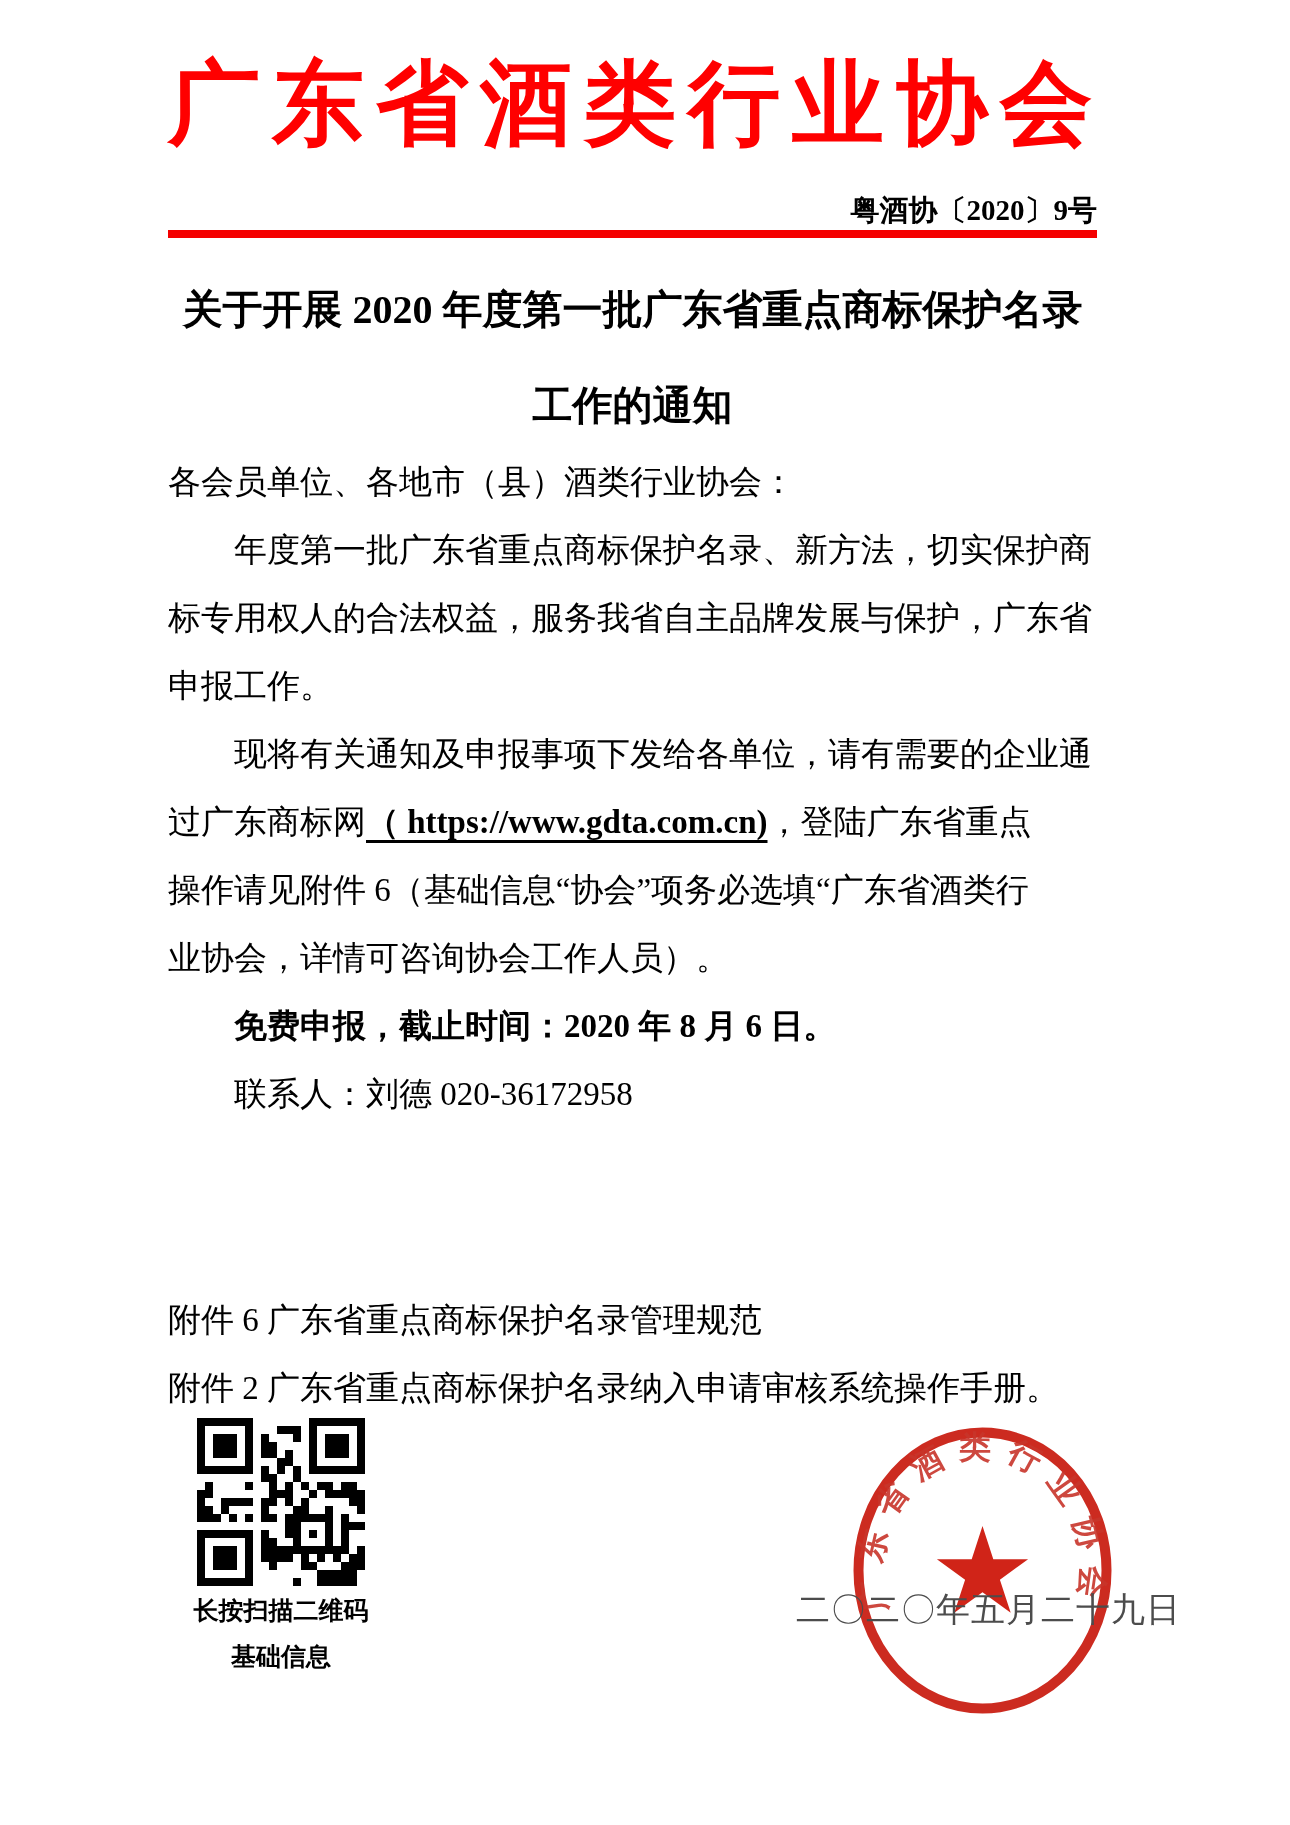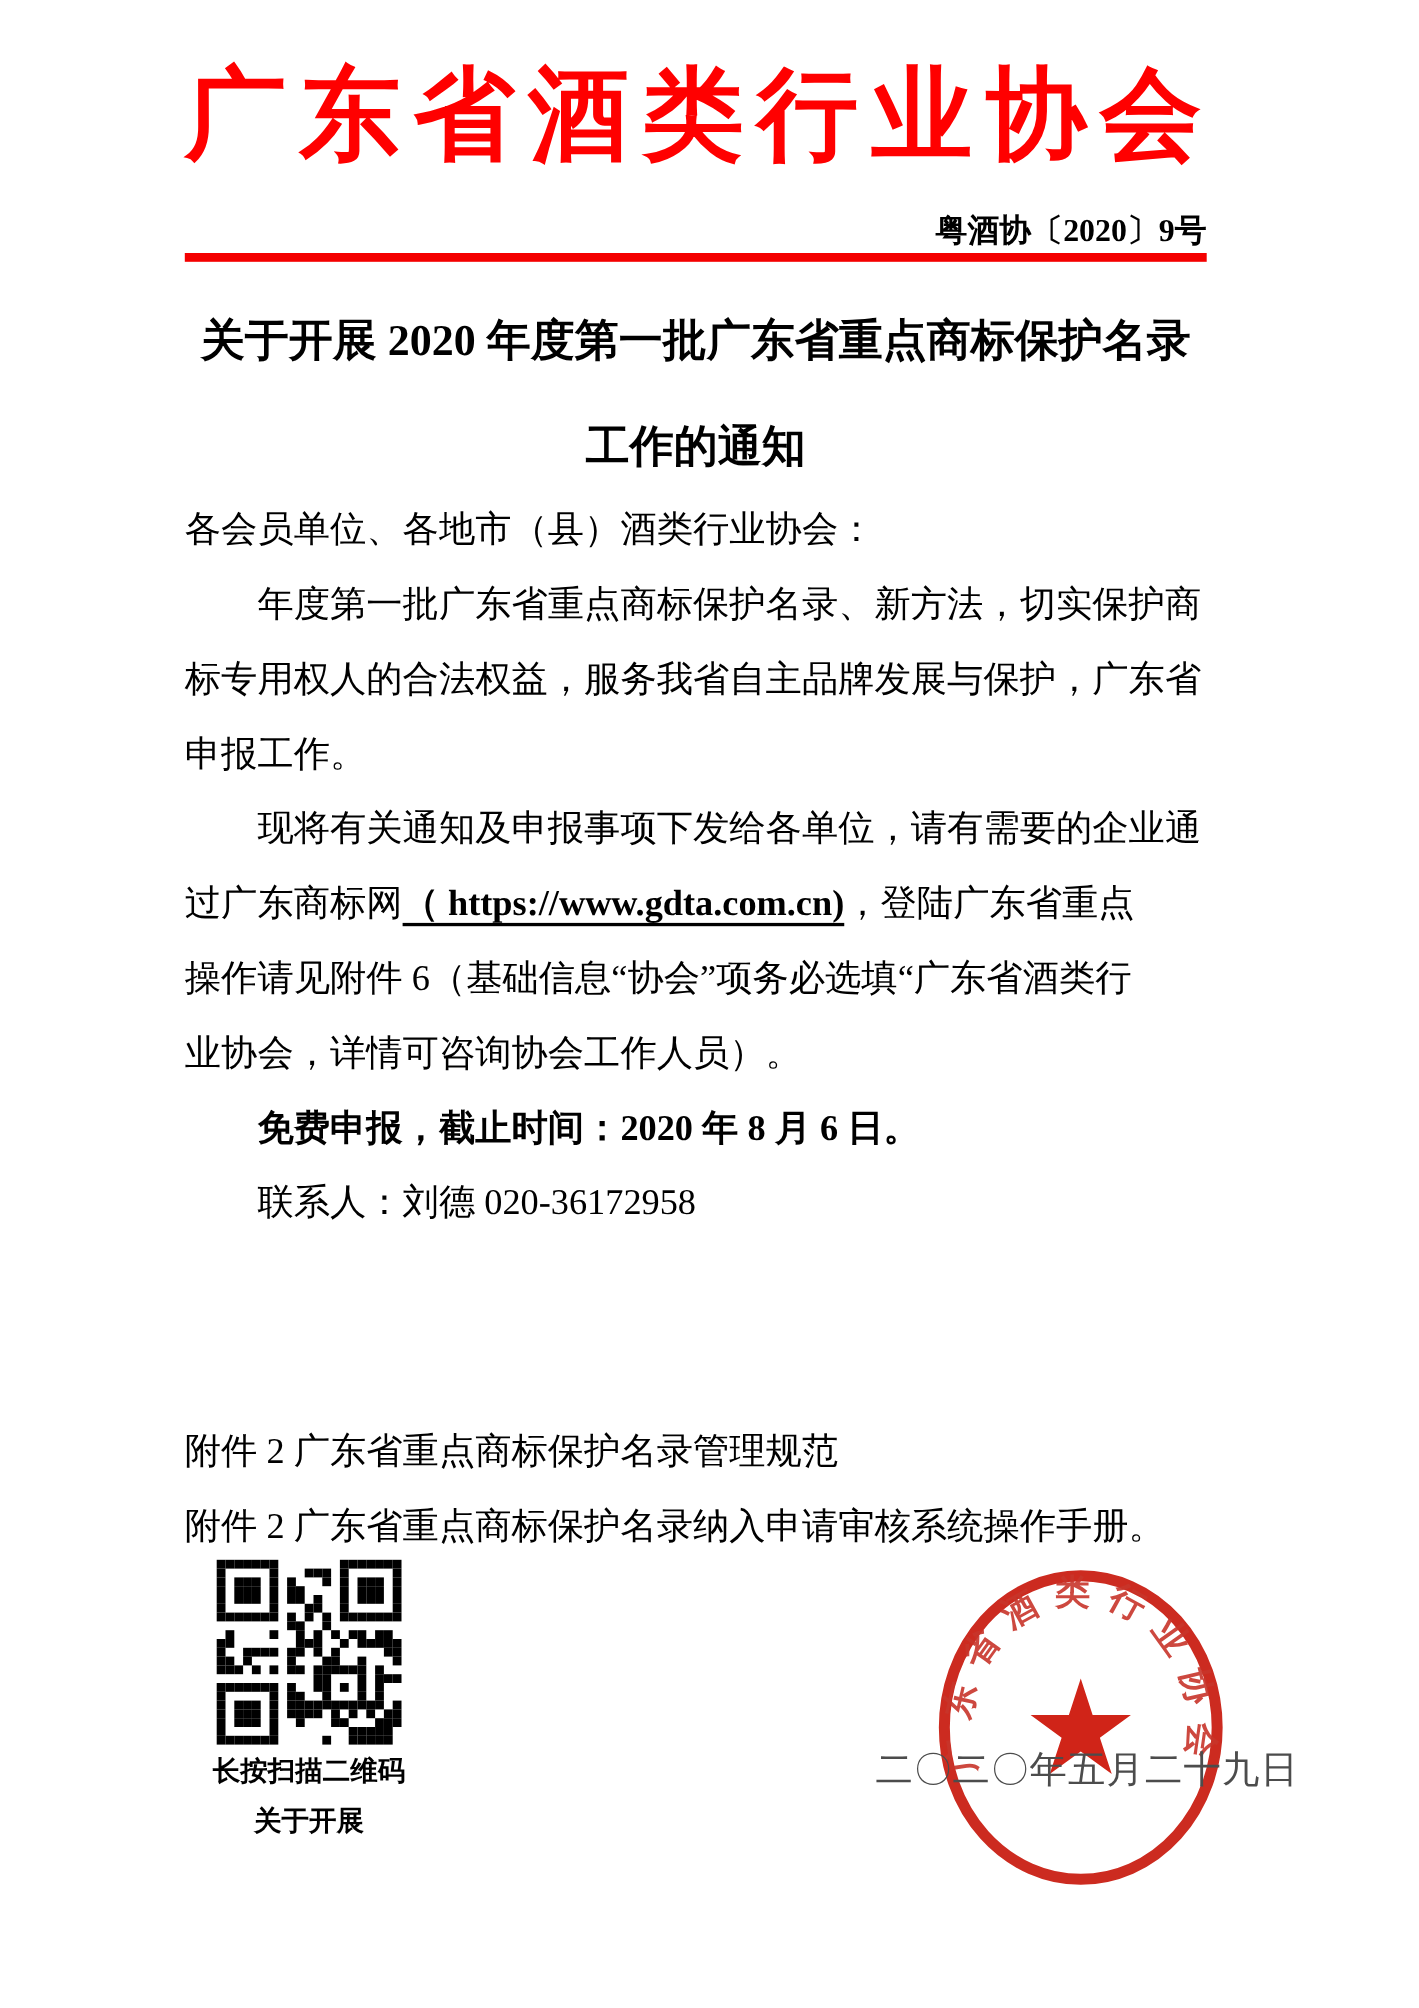--- a/index.html
+++ b/index.html
@@ -61,21 +61,21 @@
     <div class="ln">申报工作。</div>
     <div class="ln ind">现将有关通知及申报事项下发给各单位，请有需要的企业通</div>
     <div class="ln"><span>过广东商标网</span><span class="url">（ https://www.gdta.com.cn)</span><span>，登陆广东省重点</span></div>
     <div class="ln">操作请见附件 6（基础信息“协会”项务必选填“广东省酒类行</div>
     <div class="ln">业协会，详情可咨询协会工作人员）。</div>
     <div class="ln ind b">免费申报，截止时间：2020 年 8 月 6 日。</div>
     <div class="ln ind">联系人：刘德  020-36172958</div>
   </div>
 
   <div class="attach">
-    <div class="ln">附件 2 广东省重点商标保护名录管理规范</div>
+    <div class="ln">附件 6 广东省重点商标保护名录管理规范</div>
     <div class="ln">附件 2 广东省重点商标保护名录纳入申请审核系统操作手册。</div>
   </div>
 
   <div class="qr" id="qr">
       <i style="left: 0px; top: 0px;"></i>
       <i style="left: 8px; top: 0px;"></i>
       <i style="left: 16px; top: 0px;"></i>
       <i style="left: 24px; top: 0px;"></i>
       <i style="left: 32px; top: 0px;"></i>
       <i style="left: 40px; top: 0px;"></i>
@@ -294,21 +294,21 @@
       <i style="left: 48px; top: 160px;"></i>
       <i style="left: 96px; top: 160px;"></i>
       <i style="left: 120px; top: 160px;"></i>
       <i style="left: 128px; top: 160px;"></i>
       <i style="left: 136px; top: 160px;"></i>
       <i style="left: 144px; top: 160px;"></i>
       <i style="left: 152px; top: 160px;"></i>
     </div>
   <div class="qrcap">
     <div>长按扫描二维码</div>
-    <div>关于开展</div>
+    <div>基础信息</div>
   </div>
 
   <svg class="sealwrap" viewBox="0 0 290 310">
     <ellipse cx="142.5" cy="152.5" rx="124" ry="138" fill="none" stroke="#cc2b20" stroke-width="10"></ellipse>
     <path id="sealpath" d="M 60 216 A 100 112 0 1 1 224 216" fill="none"></path>
     <text font-size="32" font-weight="bold" fill="#c8352b" opacity="0.9" font-family="Liberation Serif, DejaVu Serif, serif" letter-spacing="14">
       <textPath href="#sealpath" startOffset="50%" text-anchor="middle">广东省酒类行业协会</textPath>
     </text>
     <polygon fill="#d02418" transform="translate(142.5,156)" points="0,-48 10.8,-14.8 45.6,-14.8 17.4,5.7 28.2,38.8 0,18.3 -28.2,38.8 -17.4,5.7 -45.6,-14.8 -10.8,-14.8"></polygon>
   </svg>

